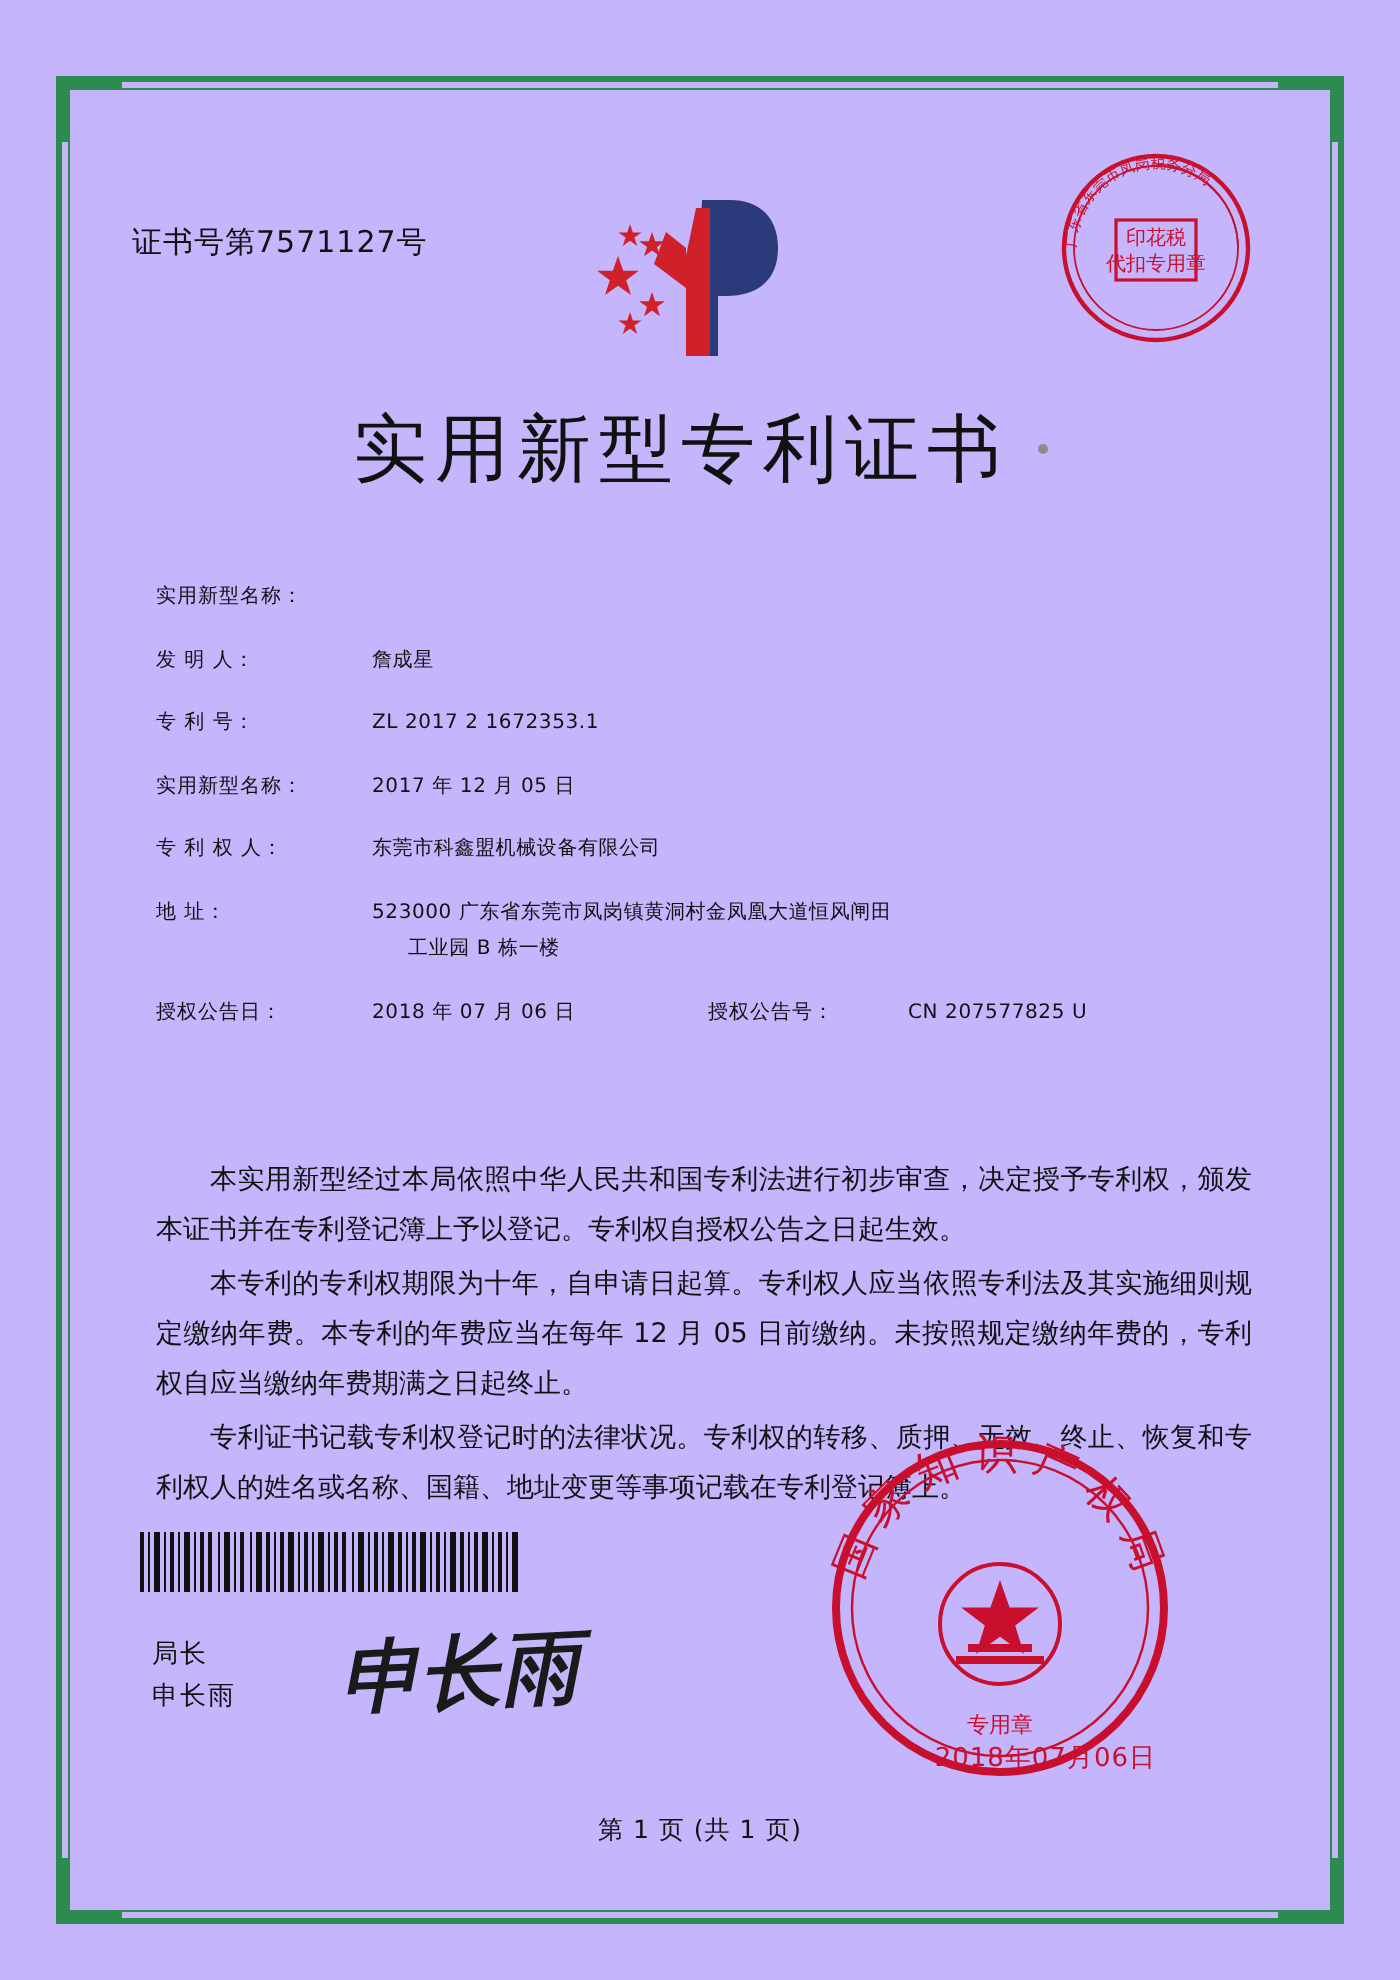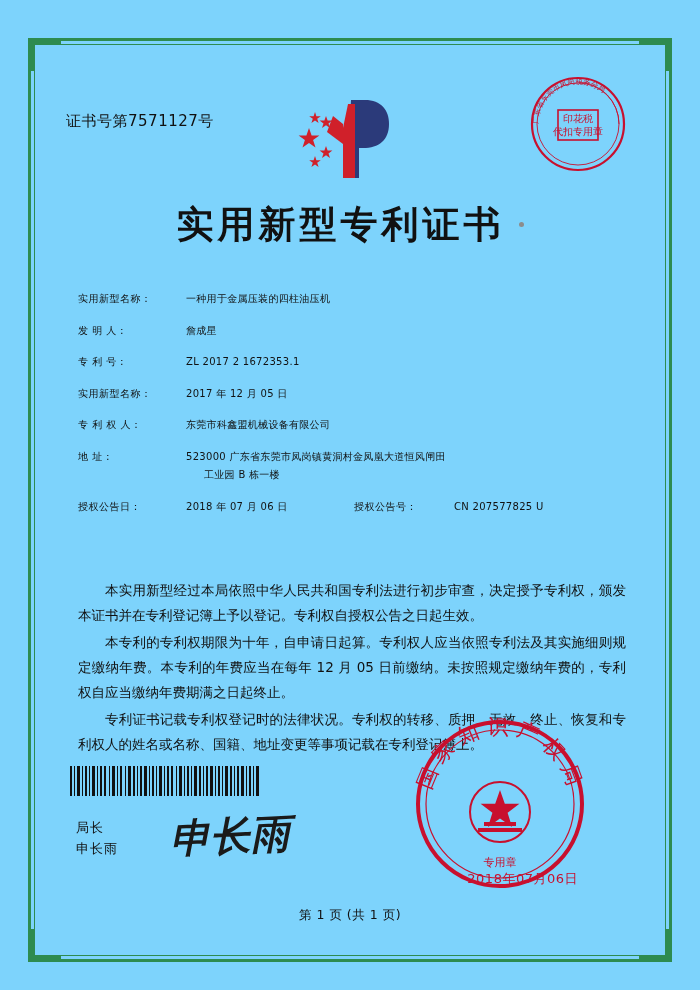--- a/index.html
+++ b/index.html
@@ -12,21 +12,21 @@
     height: 990px;
     font-family: "DejaVu Sans", "Liberation Sans", sans-serif;
     color: #1a1a1a;
     overflow: hidden;
     position: relative;
   }
 
   #certificate {
     position: absolute;
     inset: 0;
-    background: #7dd3fc;
+    background: #c4b5fd;
   }
 
   
   .border-outer {
     position: absolute;
     left: 28px;
     top: 38px;
     right: 28px;
     bottom: 28px;
     border: 3px solid #2e8b4f;
@@ -87,21 +87,21 @@
     height: 104px;
   }
 
   .title {
     position: absolute;
     left: 0;
     right: 0;
     top: 130px;
     text-align: center;
     font-size: 37px;
-    font-weight: bold;
+    font-weight: normal;
     letter-spacing: 4px;
     color: #111;
     font-family: "DejaVu Sans", "Liberation Sans", sans-serif;
   }
   .title-dot {
     display: inline-block;
     width: 5px;
     height: 5px;
     border-radius: 50%;
     background: #8c8c8c;
@@ -277,21 +277,20 @@
     </div>
 
     <div class="title">
       <span>实用新型专利证书</span><span class="title-dot"></span>
     </div>
 
     <div class="fields">
 
       <div class="field-row">
         <div class="field-label">实用新型名称：</div>
-        <div class="field-value">一种用于金属压装的四柱油压机</div>
       </div>
 
       <div class="field-row">
         <div class="field-label">发 明 人：</div>
         <div class="field-value">詹成星</div>
       </div>
 
       <div class="field-row">
         <div class="field-label">专 利 号：</div>
         <div class="field-value">ZL 2017 2 1672353.1</div>

